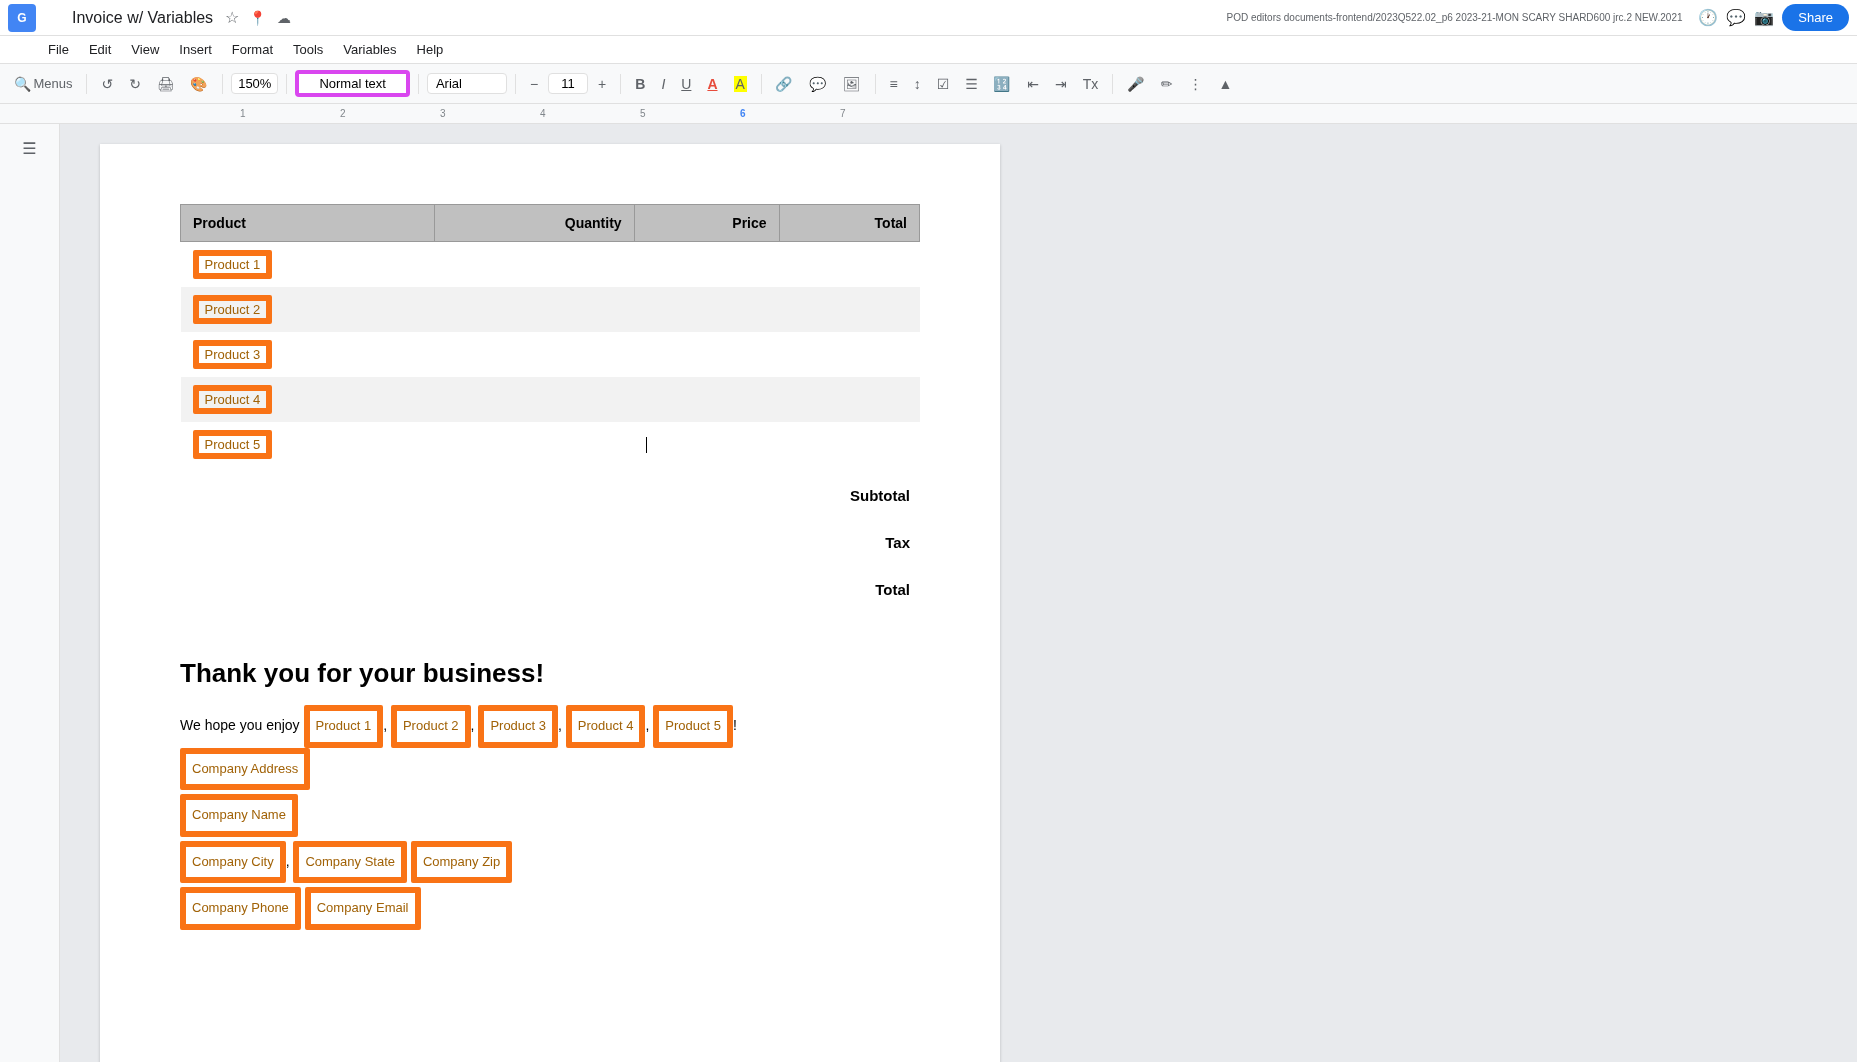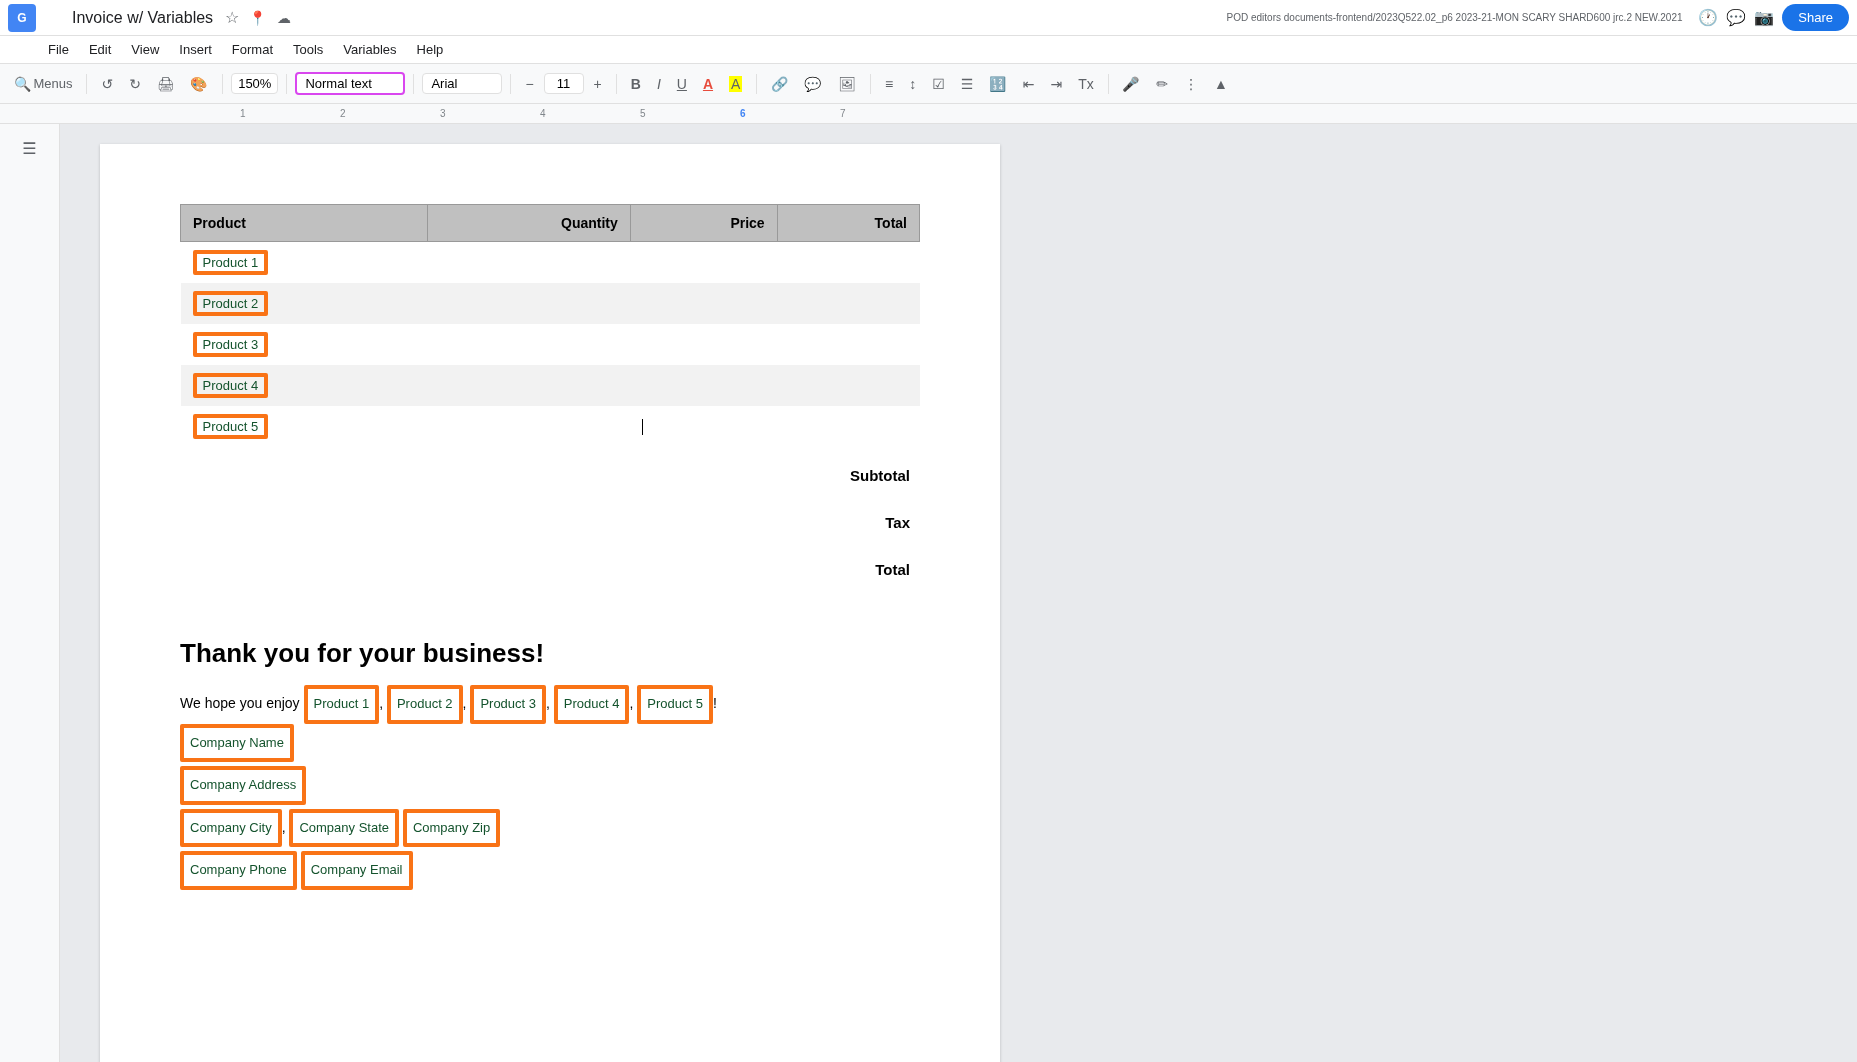--- a/index.html
+++ b/index.html
@@ -67,22 +67,22 @@
       color: #5f6368; font-size: 14px; padding: 4px 6px;
       border-radius: 4px; display: flex; align-items: center;
     }
     .toolbar-separator { width: 1px; height: 20px; background: #e0e0e0; margin: 0 4px; }
     .zoom-box {
       border: 1px solid #e0e0e0; border-radius: 4px;
       padding: 2px 6px; font-size: 13px; background: #fff;
       cursor: pointer;
     }
     .style-dropdown {
-      border: 2px solid #d946ef; border-radius: 4px;
-      padding: 2px 8px; font-size: 13px; background: #fff;
+      border: 4px solid #d946ef; border-radius: 4px;
+      padding: 2px 20px; font-size: 13px; background: #fff;
       cursor: pointer; min-width: 110px;
     }
     .font-dropdown {
       border: 1px solid #e0e0e0; border-radius: 4px;
       padding: 2px 8px; font-size: 13px; background: #fff;
       cursor: pointer; min-width: 80px;
     }
     .font-size-box {
       border: 1px solid #e0e0e0; border-radius: 4px;
       padding: 2px 6px; font-size: 13px; background: #fff;
@@ -178,25 +178,25 @@
     .invoice-table tr:nth-child(even) td {
       background: #f2f2f2;
     }
     .invoice-table tr:nth-child(odd) td {
       background: #fff;
     }
 
     
     .var-chip {
       display: inline-block;
-      border: 4px solid #f97316;
+      border: 6px solid #f97316;
       border-radius: 2px;
       padding: 1px 6px;
       font-size: 13px;
-      color: #14532d;
+      color: #a16207;
       background: transparent;
       white-space: nowrap;
     }
 
     
     .summary-section {
       margin-top: 20px;
       display: flex;
       flex-direction: column;
       align-items: flex-end;
@@ -441,24 +441,24 @@
         <div class="summary-row">Tax</div>
         <div class="summary-row">Total</div>
       </div>
 
       <div class="thankyou-section">
         <div class="thankyou-title">Thank you for your business!</div>
         <div class="thankyou-body">
           <span>We hope you enjoy </span><span id="product-chips"><span class="var-chip">Product 1</span>, <span class="var-chip">Product 2</span>, <span class="var-chip">Product 3</span>, <span class="var-chip">Product 4</span>, <span class="var-chip">Product 5</span></span><span>!</span>
           <br>
           <span class="address-line">
-            <span class="var-chip">Company Name</span>
+            <span class="var-chip">Company Address</span>
           </span>
           <span class="address-line">
-            <span class="var-chip">Company Address</span>
+            <span class="var-chip">Company Name</span>
           </span>
           <span class="address-line">
             <span class="var-chip">Company City</span><span>, </span><span class="var-chip">Company State</span>&nbsp;<span class="var-chip">Company Zip</span>
           </span>
           <span class="address-line">
             <span class="var-chip">Company Phone</span>&nbsp;<span class="var-chip">Company Email</span>
           </span>
         </div>
       </div>
 

